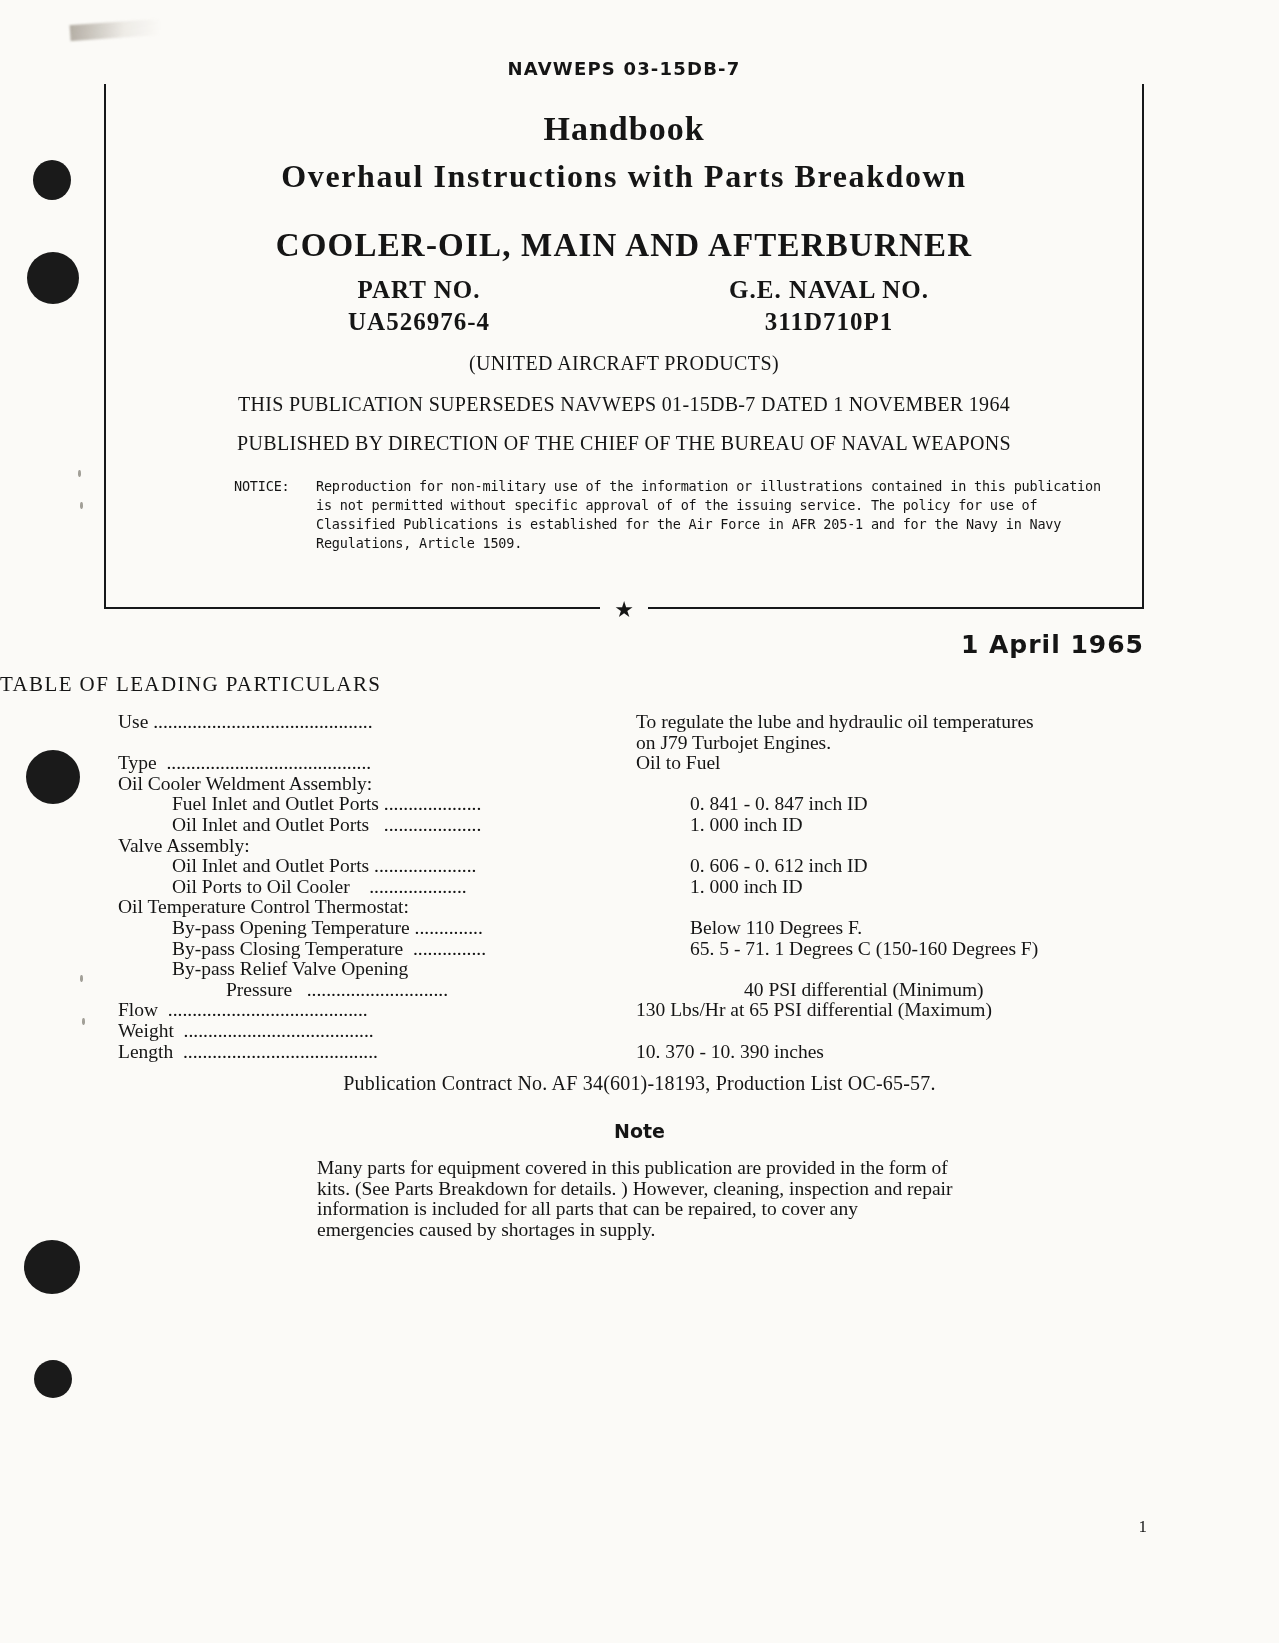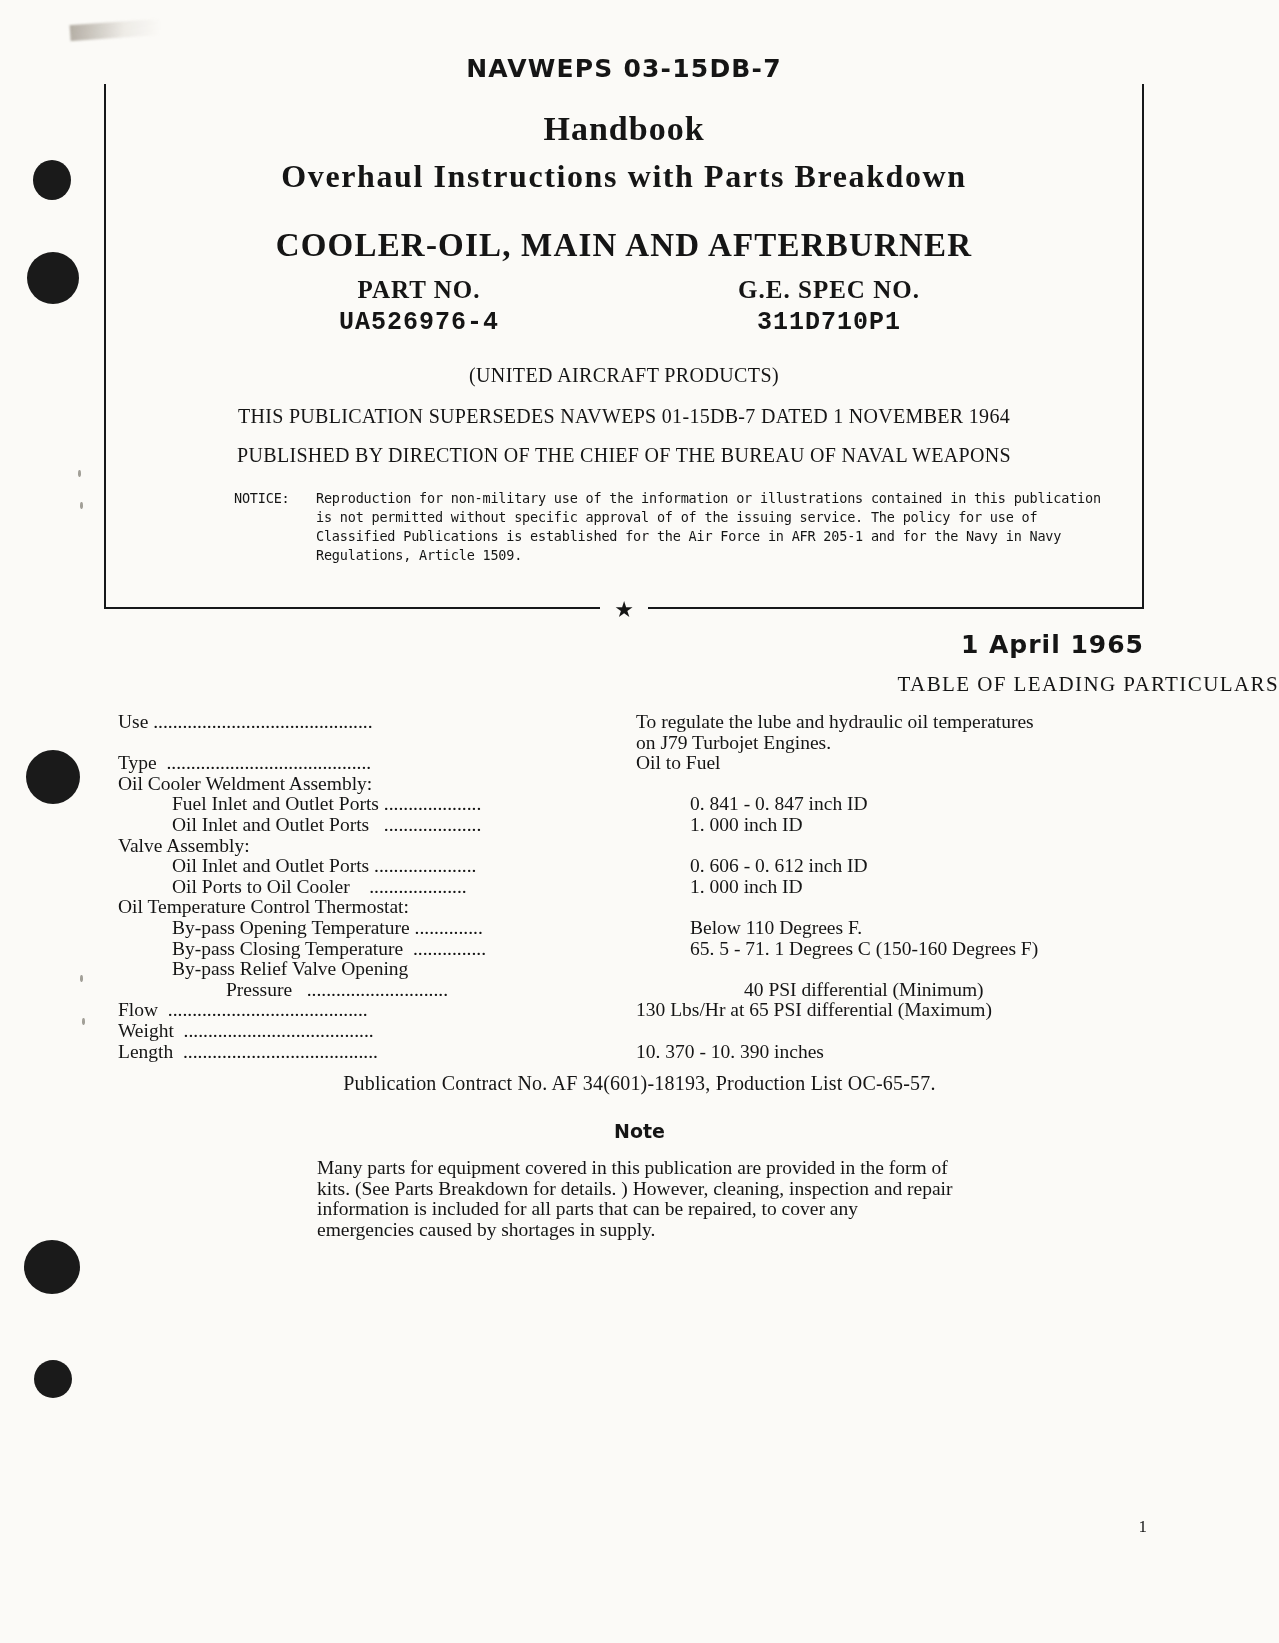--- a/index.html
+++ b/index.html
@@ -65,21 +65,21 @@
     width: 1040px;
     height: 32px;
     background: #fbfaf7;
     display: flex;
     align-items: center;
     justify-content: center;
   }
   .doc-number {
     font-family: "DejaVu Sans", sans-serif;
     font-weight: bold;
-    font-size: 25px;
+    font-size: 18px;
     letter-spacing: 1.2px;
     background: #fbfaf7;
     padding: 0 18px;
     white-space: nowrap;
   }
   .bottom-star {
     position: absolute;
     left: 104px;
     top: 598px;
     width: 1040px;
@@ -125,21 +125,21 @@
   .partrow {
     display: flex;
     justify-content: center;
     gap: 150px;
     font-size: 25px;
     font-weight: bold;
     letter-spacing: 1px;
     margin-bottom: 4px;
   }
   .partrow .col { width: 260px; text-align: center; }
-  .partrow2 { margin-bottom: 27px; font-family: Liberation Mono, monospace; }
+  .partrow2 { margin-bottom: 16px; }
   .t-uap {
     font-size: 20px;
     letter-spacing: .4px;
     margin-bottom: 18px;
   }
   .t-supersedes {
     font-size: 20px;
     letter-spacing: .3px;
     margin-bottom: 16px;
   }
@@ -176,21 +176,21 @@
     font-weight: bold;
     font-size: 25px;
     letter-spacing: 1px;
   }
 
   
   .tlp-title {
     position: absolute;
     left: 0; right: 0;
     top: 672px;
-    text-align: right;
+    text-align: left;
     font-size: 21px;
     letter-spacing: 1.4px;
   }
   .tlp {
     position: absolute;
     left: 118px;
     top: 712px;
     width: 1010px;
     font-size: 19.5px;
     line-height: 20.6px;
@@ -262,21 +262,21 @@
   <div class="hole h4"></div>
   <div class="hole h5"></div>
 
   <div class="headerbox">
     <div class="hb-inner">
       <div class="t-handbook">Handbook</div>
       <div class="t-overhaul">Overhaul Instructions with Parts Breakdown</div>
       <div class="t-cooler">COOLER-OIL, MAIN AND AFTERBURNER</div>
       <div class="partrow">
         <div class="col">PART NO.</div>
-        <div class="col">G.E. SPEC NO.</div>
+        <div class="col">G.E. NAVAL NO.</div>
       </div>
       <div class="partrow partrow2">
         <div class="col">UA526976-4</div>
         <div class="col">311D710P1</div>
       </div>
       <div class="t-uap">(UNITED AIRCRAFT PRODUCTS)</div>
       <div class="t-supersedes">THIS PUBLICATION SUPERSEDES NAVWEPS 01-15DB-7 DATED 1 NOVEMBER 1964</div>
       <div class="t-published">PUBLISHED BY DIRECTION OF THE CHIEF OF THE BUREAU OF NAVAL WEAPONS</div>
       <div class="notice">
         <div class="notice-first"><span class="lbl">NOTICE:</span></div>

